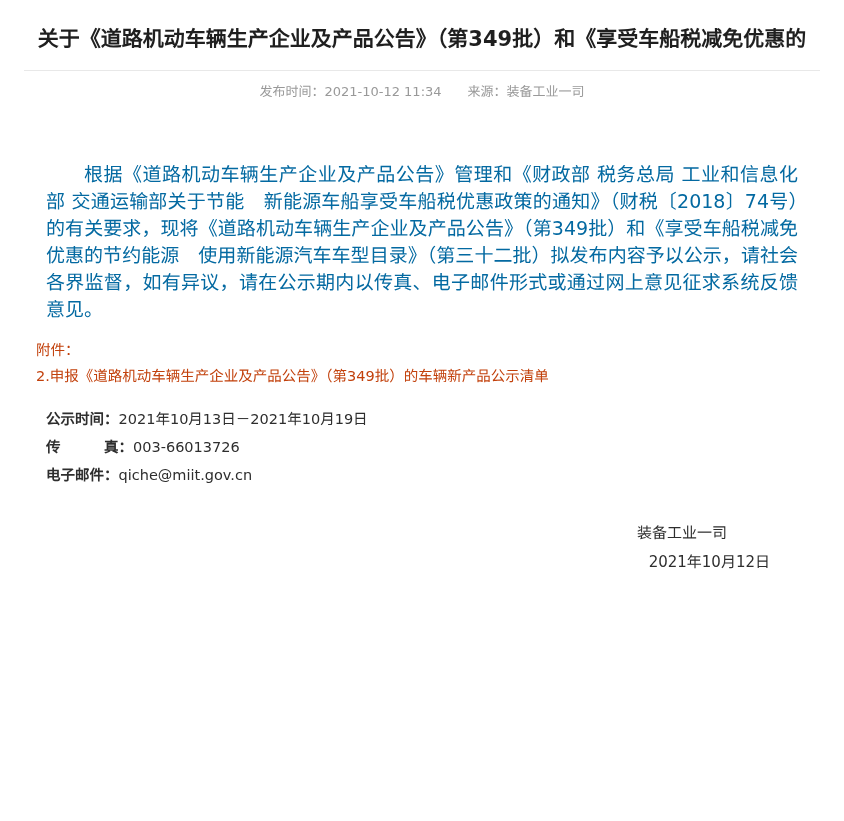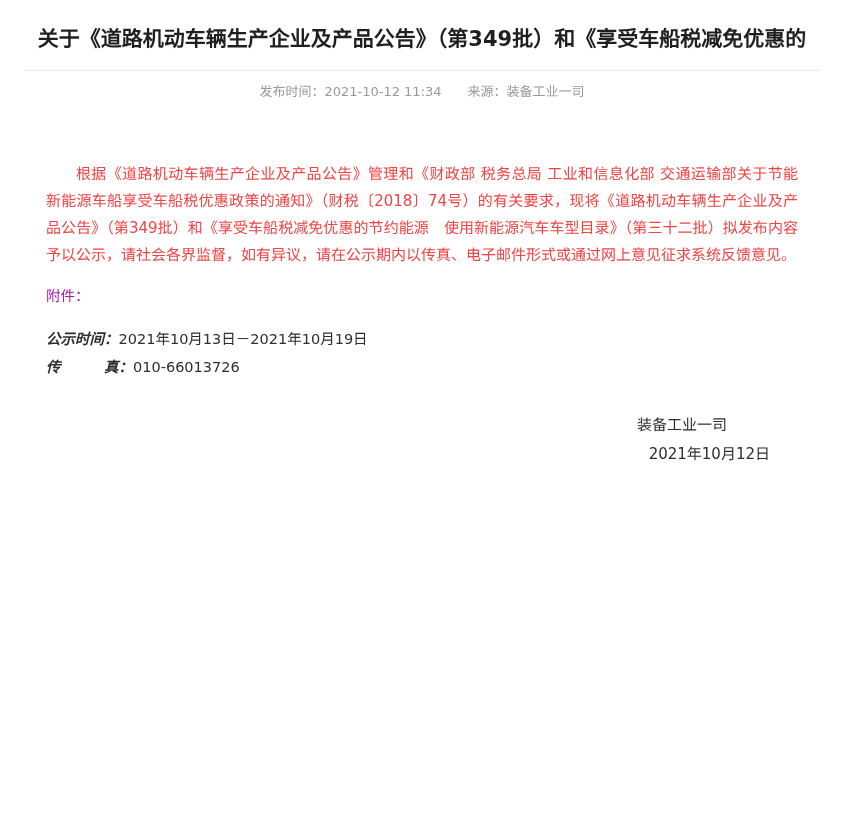--- a/index.html
+++ b/index.html
@@ -39,47 +39,47 @@
     font-size: 13px;
     color: #999999;
     line-height: 20px;
   }
   .meta .meta-group { white-space: nowrap; }
   .meta .meta-gap { display: inline-block; width: 26px; }
   
   .content {
     margin-top: 59px;
     padding: 0 46px;
-    font-size: 15px;
+    font-size: 19px;
     line-height: 27px;
-    color: #ef4444;
+    color: #0369a1;
   }
   .content p {
     text-indent: 2em;
     margin: 0;
     text-align: justify;
   }
   
   .attachments {
     margin-top: 14px;
-    padding: 0 46px;
+    padding: 0 36px;
     font-size: 14.5px;
     line-height: 26px;
-    color: #a21caf;
+    color: #c2410c;
   }
   .attachment-item { cursor: pointer; }
   
   .contact {
     margin-top: 16px;
     padding: 0 46px;
     font-size: 14.5px;
     line-height: 28px;
     color: #2e2e2e;
   }
-  .contact-label { font-weight: 600; white-space: pre; font-style: italic; }
+  .contact-label { font-weight: 600; white-space: pre; }
   
   .signature {
     margin-top: 30px;
     font-size: 15px;
     line-height: 29px;
     color: #2e2e2e;
     text-align: right;
   }
   .sig-dept { padding-right: 117px; }
   .sig-date { padding-right: 74px; }
@@ -98,25 +98,27 @@
   <div class="meta">
     <span class="meta-group"><span>发布时间：</span><span>2021-10-12 11:34</span></span><span class="meta-gap"></span><span class="meta-group"><span>来源：</span><span>装备工业一司</span></span>
   </div>
 
   <div class="content">
     <p>根据《道路机动车辆生产企业及产品公告》管理和《财政部 税务总局 工业和信息化部 交通运输部关于节能　新能源车船享受车船税优惠政策的通知》（财税〔2018〕74号）的有关要求，现将《道路机动车辆生产企业及产品公告》（第349批）和《享受车船税减免优惠的节约能源　使用新能源汽车车型目录》（第三十二批）拟发布内容予以公示，请社会各界监督，如有异议，请在公示期内以传真、电子邮件形式或通过网上意见征求系统反馈意见。</p>
   </div>
 
   <div class="attachments">
     <div>附件：</div>
+    <div class="attachment-item">2.申报《道路机动车辆生产企业及产品公告》（第349批）的车辆新产品公示清单</div>
   </div>
 
   <div class="contact">
     <div><span class="contact-label">公示时间：</span><span>2021年10月13日－2021年10月19日</span></div>
-    <div><span class="contact-label">传　　　真：</span><span>010-66013726</span></div>
+    <div><span class="contact-label">传　　　真：</span><span>003-66013726</span></div>
+    <div><span class="contact-label">电子邮件：</span><span>qiche@miit.gov.cn</span></div>
   </div>
 
   <div class="signature">
     <div class="sig-dept">装备工业一司</div>
     <div class="sig-date">2021年10月12日</div>
   </div>
 
 </div>
 
 </body></html>

